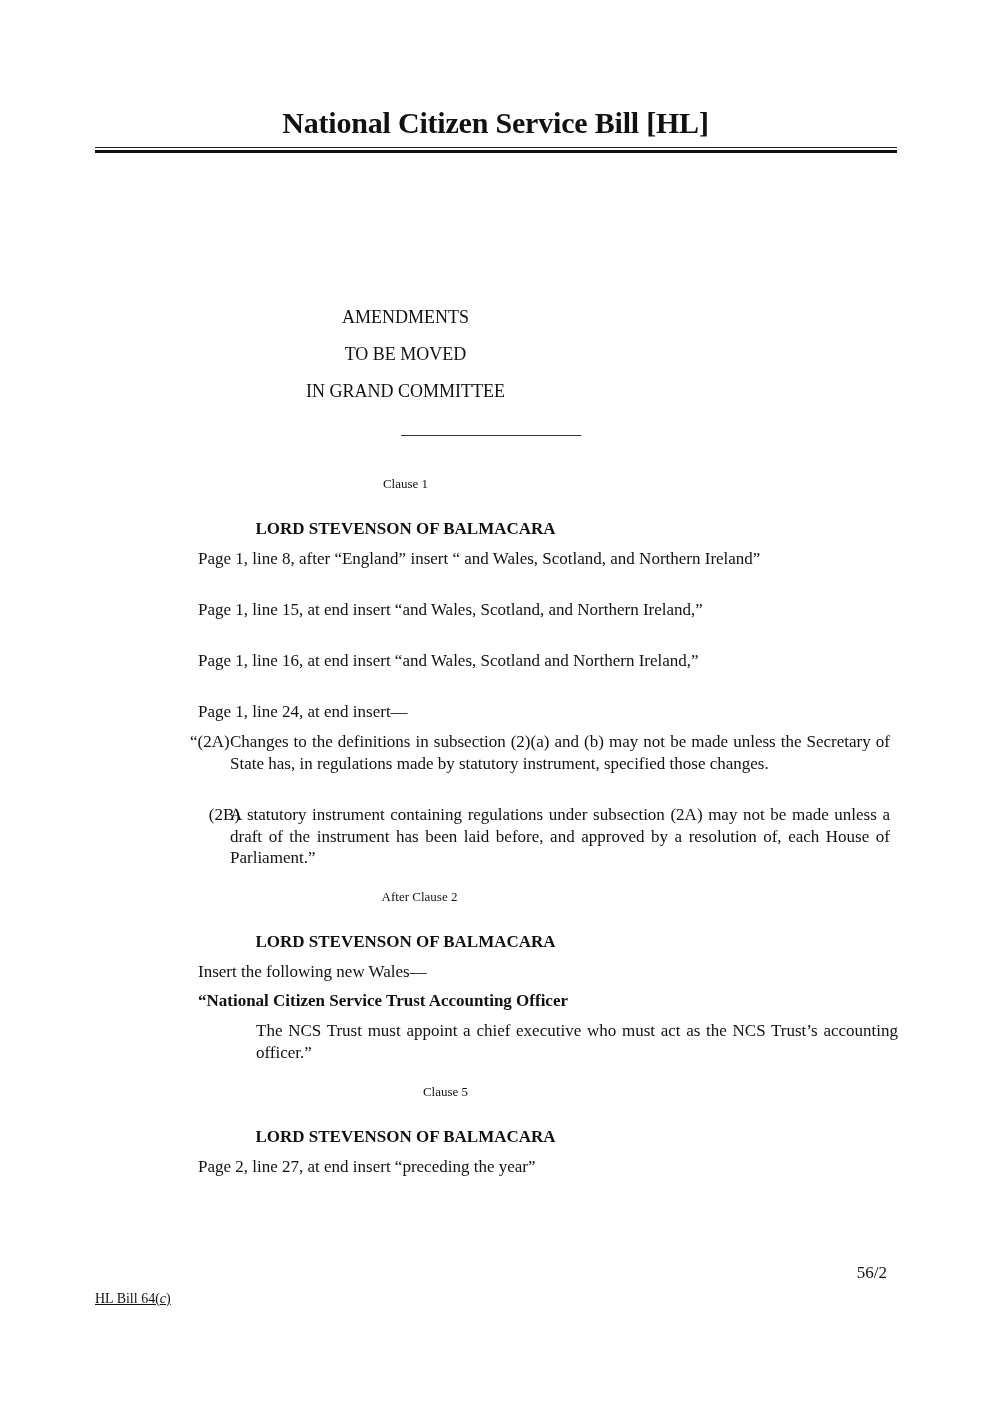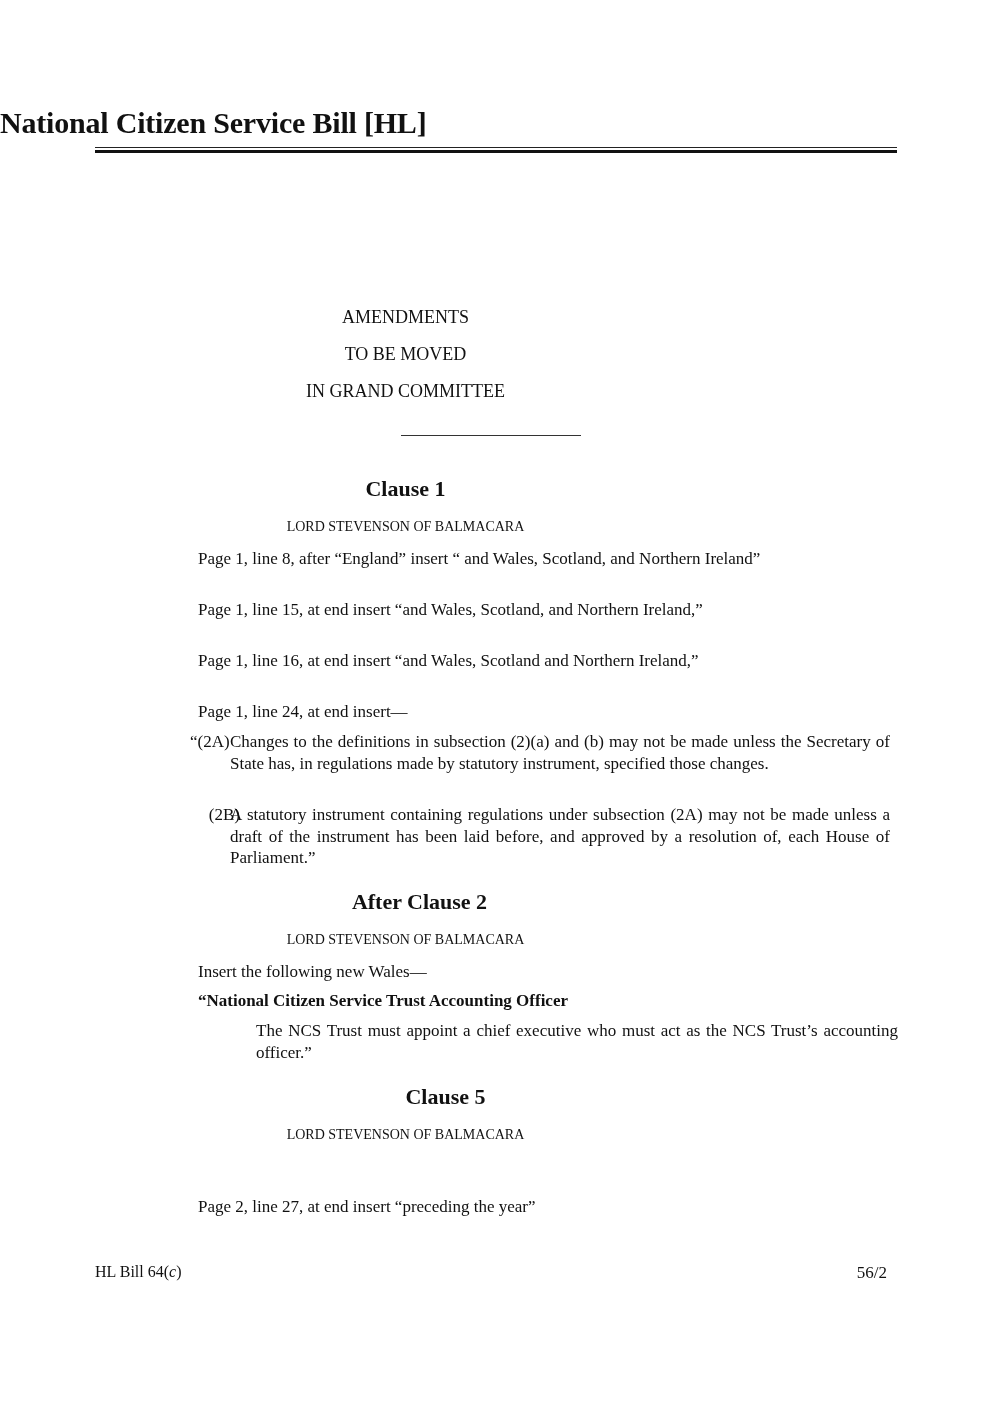--- a/index.html
+++ b/index.html
@@ -1,31 +1,31 @@
 <!DOCTYPE html>
 <html><head>
 <meta charset="utf-8">
 <style>
   html, body { margin: 0; padding: 0; background: #ffffff; }
   body { width: 991px; height: 1401px; position: relative; font-family: "Liberation Serif", "DejaVu Serif", serif; color: #111; }
-  .title { position: absolute; top: 106px; left: 0; width: 991px; font-size: 30px; font-weight: bold; letter-spacing: -0.2px; }
+  .title { position: absolute; top: 106px; left: 0; width: 991px; text-align: center; font-size: 30px; font-weight: bold; letter-spacing: -0.2px; }
   .rule-thin { position: absolute; top: 147px; left: 95px; width: 802px; height: 1px; background: #222; }
   .rule-thick { position: absolute; top: 150px; left: 95px; width: 802px; height: 3px; background: #111; }
   .center { position: absolute; left: 0; width: 811px; text-align: center; font-size: 18px; }
   .short-rule { position: absolute; top: 435px; left: 401px; width: 180px; height: 1px; background: #333; }
-  .heading { font-weight: bold; font-size: 22px; }
-  .member { font-size: 14px; }
+  .heading { font-weight: normal; font-size: 13px; }
+  .member { font-size: 17px; font-weight: bold; }
   .para { position: absolute; left: 198px; width: 700px; font-size: 17px; line-height: 22px; }
   .sub { position: absolute; left: 190px; width: 700px; font-size: 17px; line-height: 21.5px; }
   .sub .num { position: absolute; left: 0; width: 56px; }
   .sub .num.right { text-align: right; width: 50px; }
   .sub .txt { margin-left: 40px; text-align: justify; text-align-last: left; }
   .newclause-title { font-weight: bold; }
   .indent { position: absolute; left: 256px; width: 642px; font-size: 17px; line-height: 21.5px; text-align: justify; text-align-last: left; }
-  .footer-left { position: absolute; top: 1263px; left: 95px; font-size: 16px; }
+  .footer-left { position: absolute; top: 1291px; left: 95px; font-size: 14px; text-decoration: underline; }
   .footer-right { position: absolute; top: 1263px; left: 797px; width: 90px; text-align: right; font-size: 17px; }
 </style>
 </head>
 <body>
 
 <div class="title">National Citizen Service Bill [HL]</div>
 <div class="rule-thin"></div>
 <div class="rule-thick"></div>
 
 <div class="center" style="top:307px;">AMENDMENTS</div>
@@ -50,16 +50,16 @@
 </div>
 
 <div class="center heading" style="top:889px;padding-left:14px;">After Clause 2</div>
 <div class="center member" style="top:932px;">LORD STEVENSON OF BALMACARA</div>
 <div class="para" style="top:961px;">Insert the following new Wales—</div>
 <div class="para newclause-title" style="top:990px;">“National Citizen Service Trust Accounting Officer</div>
 <div class="indent" style="top:1020px;">The NCS Trust must appoint a chief executive who must act as the NCS Trust’s accounting officer.”</div>
 
 <div class="center heading" style="top:1084px;padding-left:40px;">Clause 5</div>
 <div class="center member" style="top:1127px;">LORD STEVENSON OF BALMACARA</div>
-<div class="para" style="top:1156px;margin-top:40px;">Page 2, line 27, at end insert “preceding the year”</div>
+<div class="para" style="top:1156px;">Page 2, line 27, at end insert “preceding the year”</div>
 
 <div class="footer-left"><span>HL Bill 64(</span><i>c</i><span>)</span></div>
 <div class="footer-right">56/2</div>
 
 </body></html>

